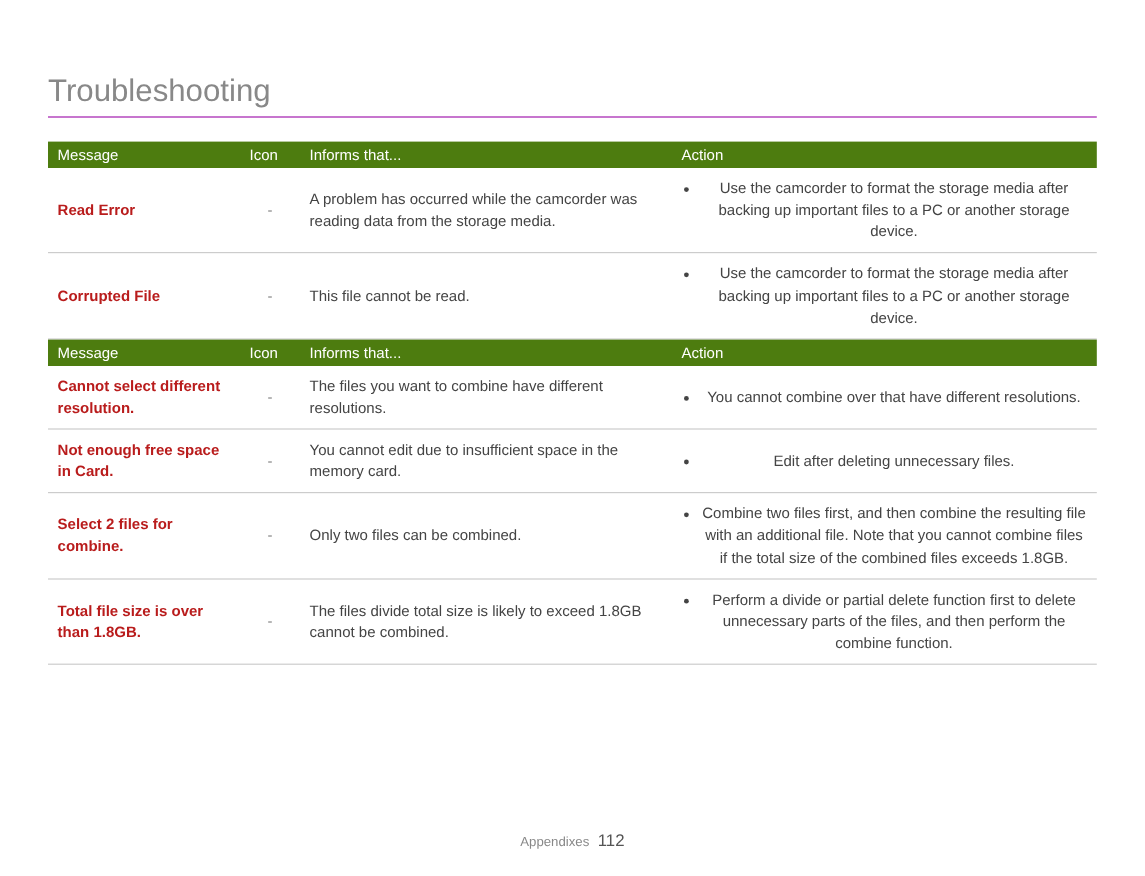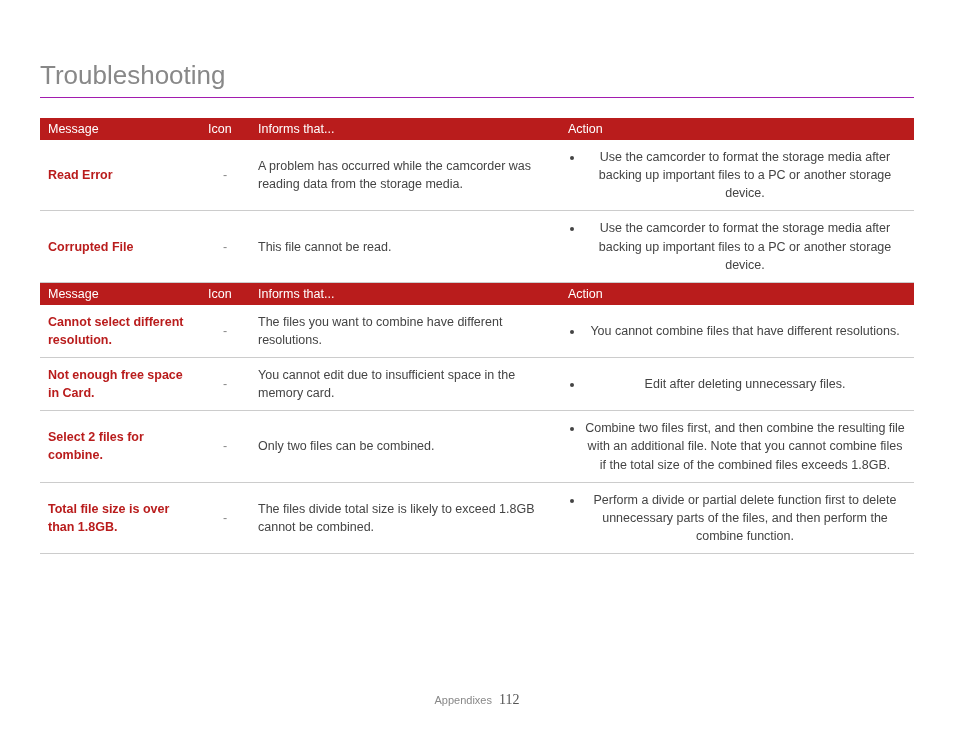--- a/index.html
+++ b/index.html
@@ -30,21 +30,21 @@
       color: #333;
       margin-bottom: 6px;
       margin-top: 18px;
     }
     table {
       width: 100%;
       border-collapse: collapse;
       font-size: 12.5px;
     }
     thead th {
-      background: #b91c1c;
+      background: #4d7c0f;
       color: #fff;
       text-align: left;
       font-weight: normal;
       padding: 4px 8px;
       border: none;
     }
     .col-message { width: 160px; }
     .col-icon { width: 50px; text-align: left; }
     .col-informs { width: 310px; }
     .col-action { width: auto; }
@@ -77,21 +77,20 @@
       left: 0;
       width: 100%;
       text-align: center;
       font-size: 11px;
       color: #888;
     }
     .footer .pg {
       font-size: 14px;
       color: #555;
       margin-left: 4px;
-      font-family: Liberation Serif, serif;
     }
   </style>
 </head>
 <body>
 
 <h1 class="page-title">Troubleshooting</h1>
 
 <div id="sections-container">
     <table>
       <thead>
@@ -134,21 +133,21 @@
           <th class="col-action">Action</th>
         </tr>
       </thead>
       <tbody>
         <tr>
           <td class="msg">Cannot select different resolution.</td>
           <td class="icon">-</td>
           <td>The files you want to combine have different resolutions.</td>
           <td class="action">
             <ul>
-              <li>You cannot combine files that have different resolutions.</li>
+              <li>You cannot combine over that have different resolutions.</li>
             </ul>
           </td>
         </tr>
         <tr>
           <td class="msg">Not enough free space in Card.</td>
           <td class="icon">-</td>
           <td>You cannot edit due to insufficient space in the memory card.</td>
           <td class="action">
             <ul>
               <li>Edit after deleting unnecessary files.</li>

